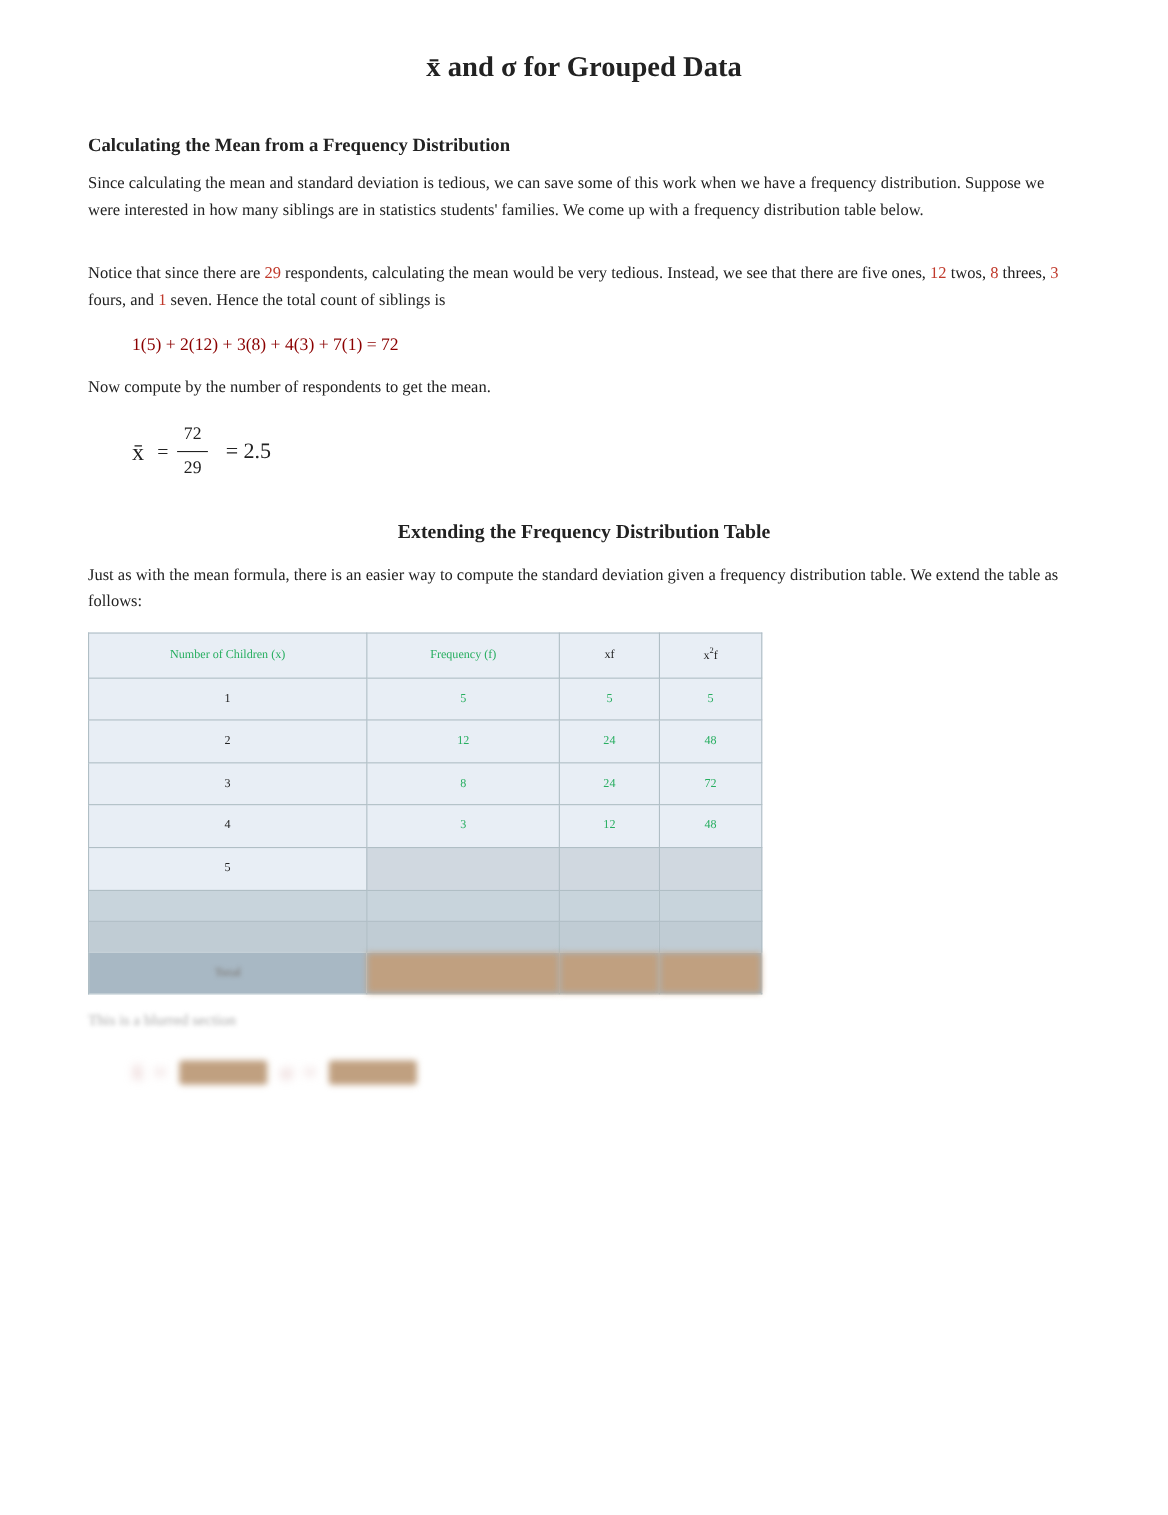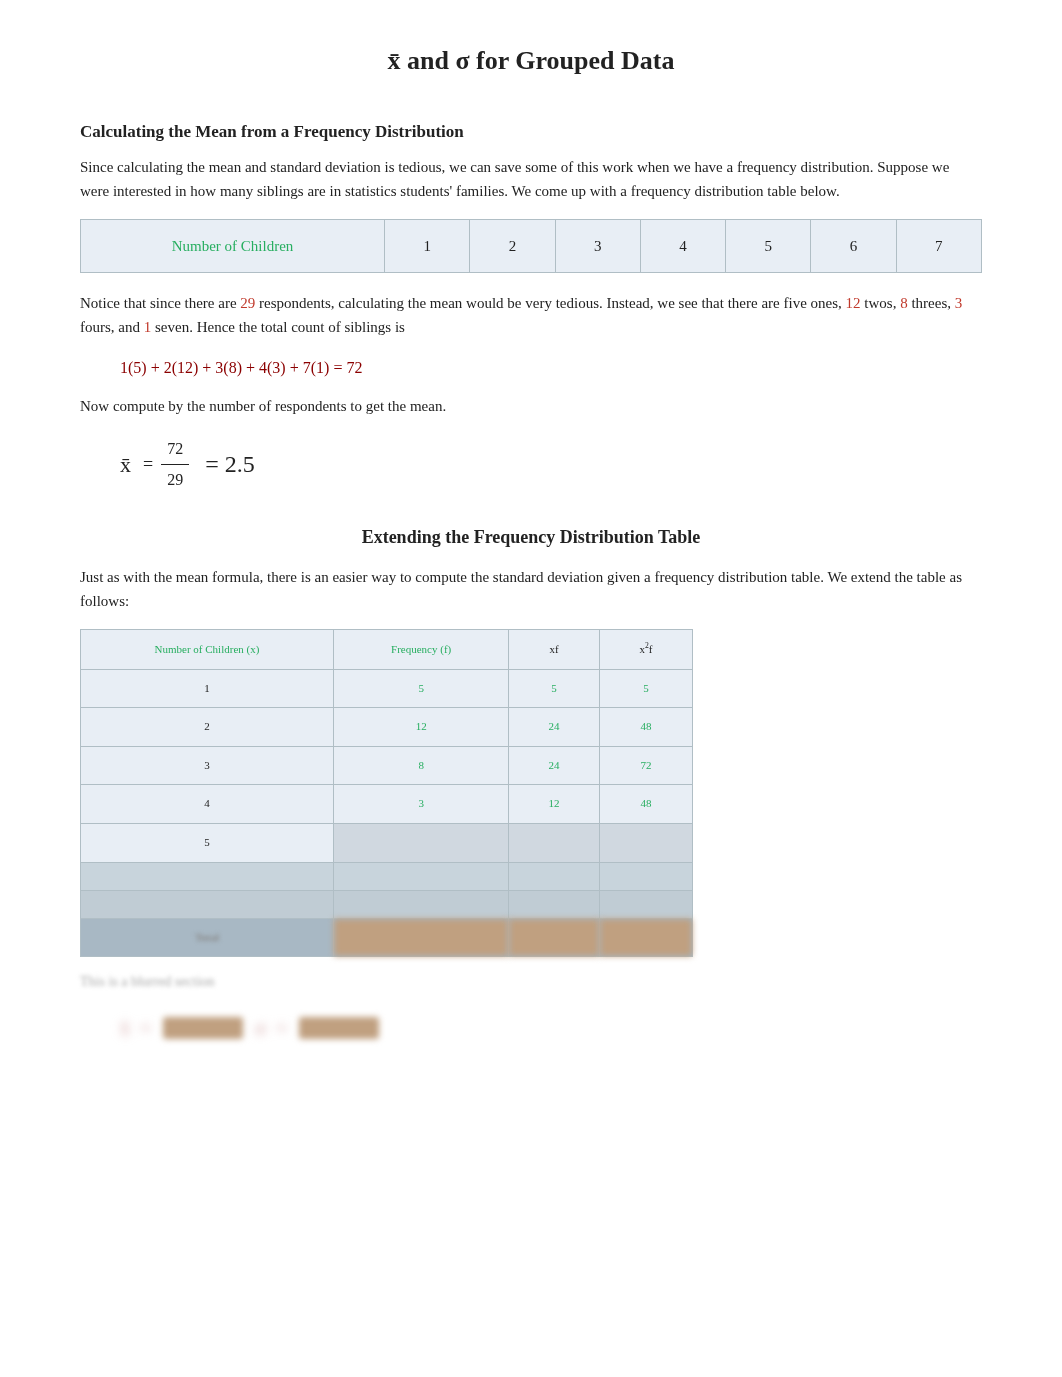--- a/index.html
+++ b/index.html
@@ -87,21 +87,21 @@
     }
     .fraction .numerator {
       border-bottom: 1.5px solid #222;
       padding: 0 6px 2px 6px;
     }
     .fraction .denominator {
       padding: 2px 6px 0 6px;
     }
     .equals-result {
       margin-left: 8px;
-      font-size: 24px;
+      font-size: 20px;
     }
 
     .subsection-heading {
       text-align: center;
       font-size: 18px;
       font-weight: bold;
       color: #222;
       margin: 30px 0 14px 0;
     }
 
@@ -172,30 +172,20 @@
 <body>
 
 <h1 class="page-title">x̄  and  σ  for Grouped Data</h1>
 
 <div class="section-heading">Calculating the Mean from a Frequency Distribution</div>
 
 <p class="body-text">Since calculating the mean and standard deviation is tedious, we can save some of this work when we have a frequency distribution. Suppose we were interested in how many siblings are in statistics students' families. We come up with a frequency distribution table below.</p>
 
 <table class="freq-table-1">
   <tbody>
-    <tr>
-      <td class="row-header">Number of Children</td>
-      <td class="data-cell">1</td>
-      <td class="data-cell">2</td>
-      <td class="data-cell">3</td>
-      <td class="data-cell">4</td>
-      <td class="data-cell">5</td>
-      <td class="data-cell">6</td>
-      <td class="data-cell">7</td>
-    </tr>
   </tbody>
 </table>
 
 <p class="body-text">
   <span>Notice that since there are </span><span class="highlight-red">29</span><span> respondents, calculating the mean would be very tedious. Instead, we see that there are five ones, </span><span class="highlight-red">12</span><span> twos, </span><span class="highlight-red">8</span><span> threes, </span><span class="highlight-red">3</span><span> fours, and </span><span class="highlight-red">1</span><span> seven. Hence the total count of siblings is</span>
 </p>
 
 <div class="formula-line">1(5) + 2(12) + 3(8) + 4(3) + 7(1) = 72</div>
 
 <p class="body-text">Now compute by the number of respondents to get the mean.</p>

